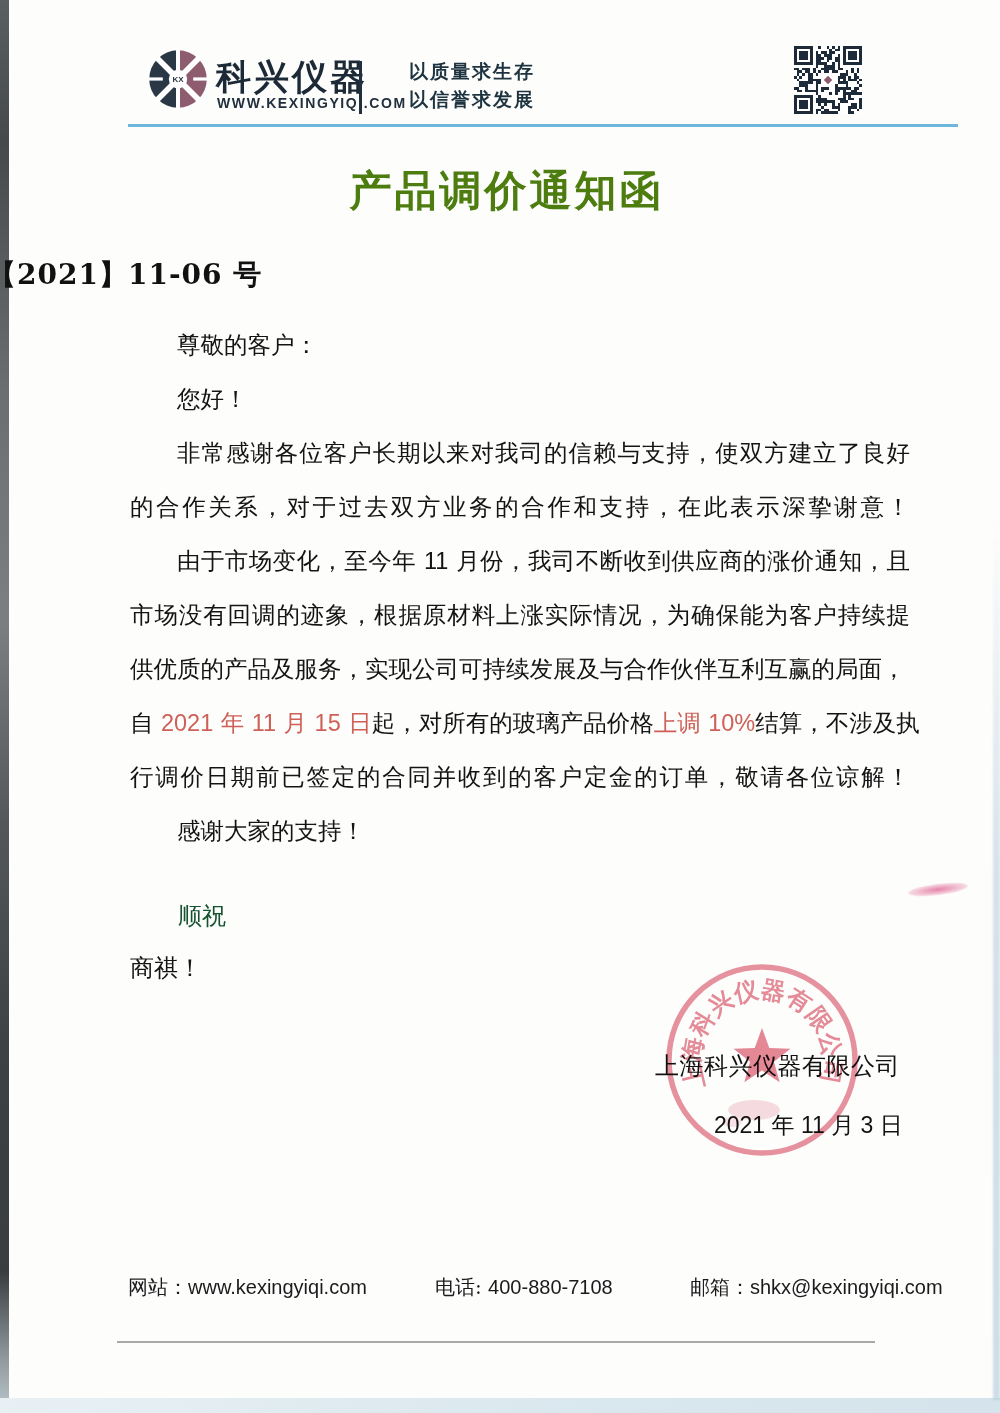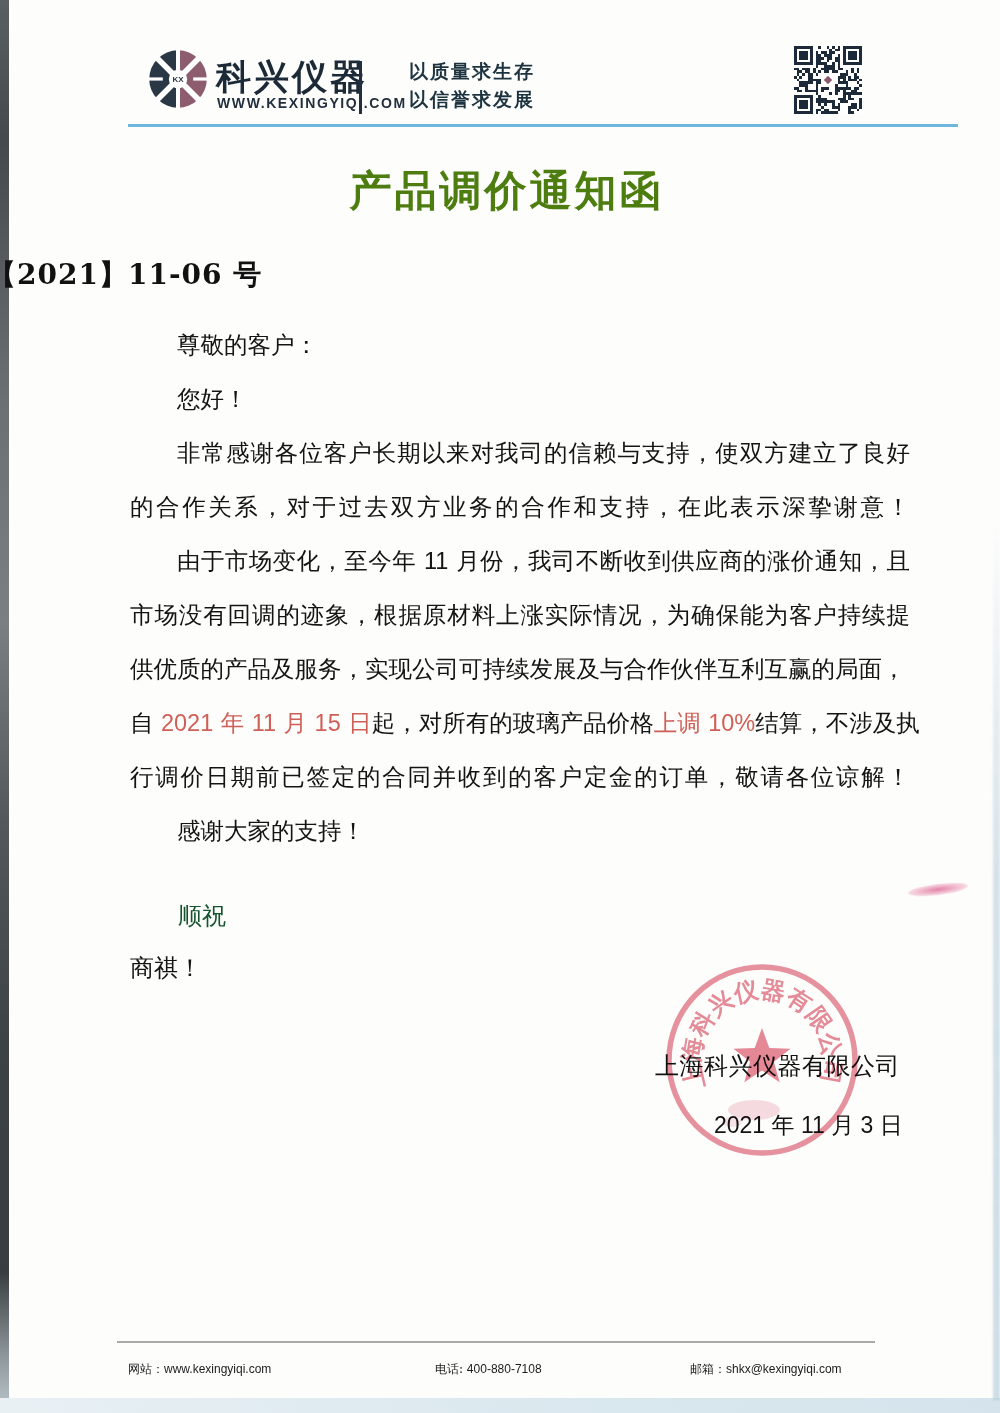--- a/index.html
+++ b/index.html
@@ -56,21 +56,21 @@
     mix-blend-mode:multiply;opacity:.88;}
   .stamp-text{font-size:24px;font-weight:700;fill:#dd6477;opacity:.85;
     font-family:"DejaVu Serif","Liberation Serif",serif;letter-spacing:2px;}
 
   .ink-swoosh{position:absolute;left:908px;top:884px;width:60px;height:11px;border-radius:50%;
     background:radial-gradient(ellipse at center,rgba(221,92,140,.75),rgba(228,120,160,.25) 70%,rgba(228,120,160,0));
     transform:rotate(-7deg);filter:blur(.6px);}
 
   
   .footer-rule{position:absolute;left:117px;top:1341px;width:758px;height:2px;background:#a9a9a9;}
-  .footer-item{position:absolute;top:1361px;font-size:12px;color:#1b1b1d;text-align:right;}
+  .footer-item{position:absolute;top:1274px;font-size:20px;color:#1b1b1d;text-align:right;}
   .footer-item .f-value{font-family:"Liberation Sans",sans-serif;}
   .f-site{left:128px;} .f-tel{left:435px;} .f-mail{left:690px;}
 </style>
 </head>
 <body>
 
 <div class="page">
 
   <div class="edge-left"></div>
   <div class="edge-bottom"></div>

